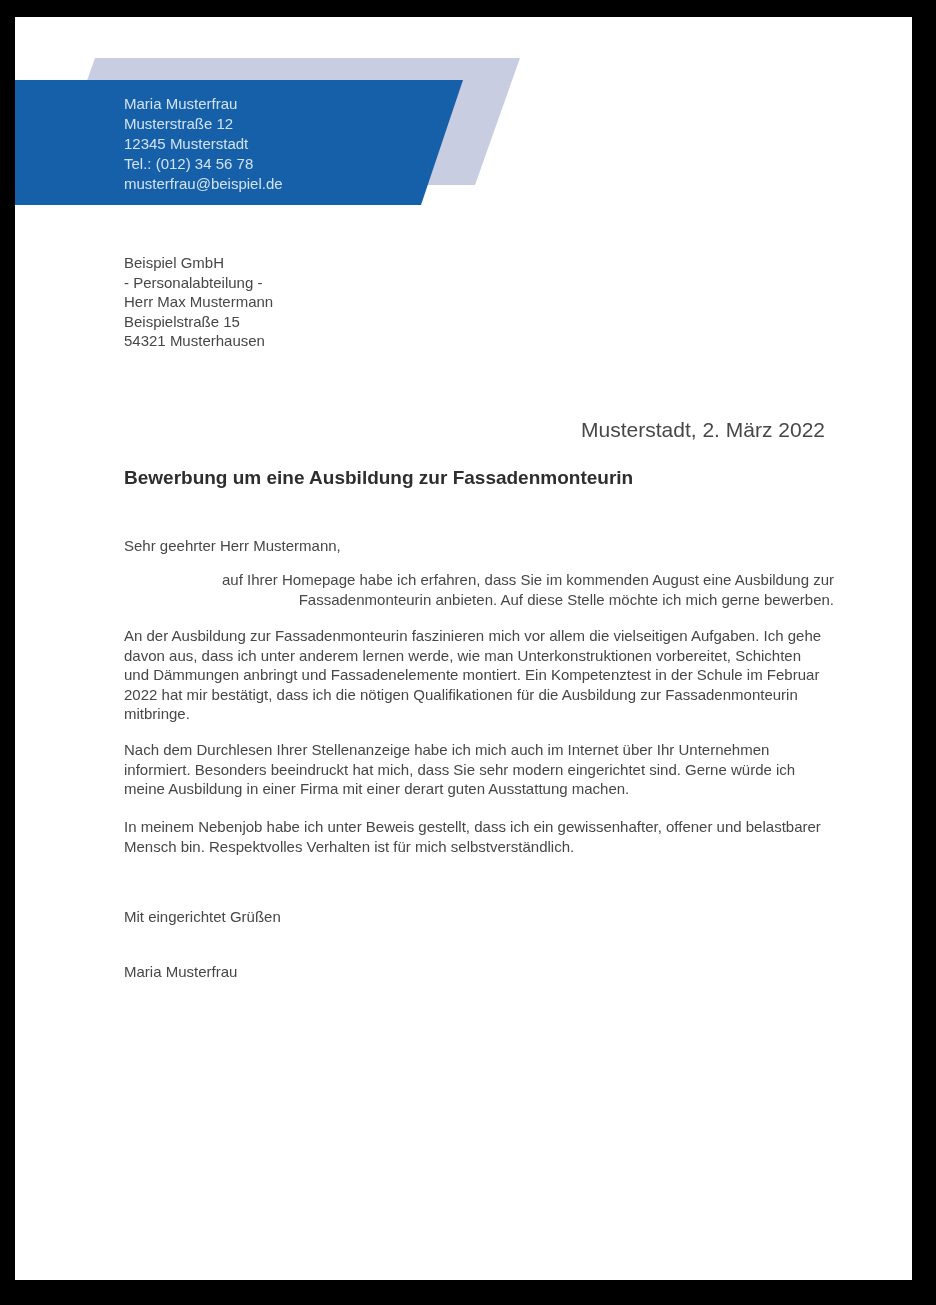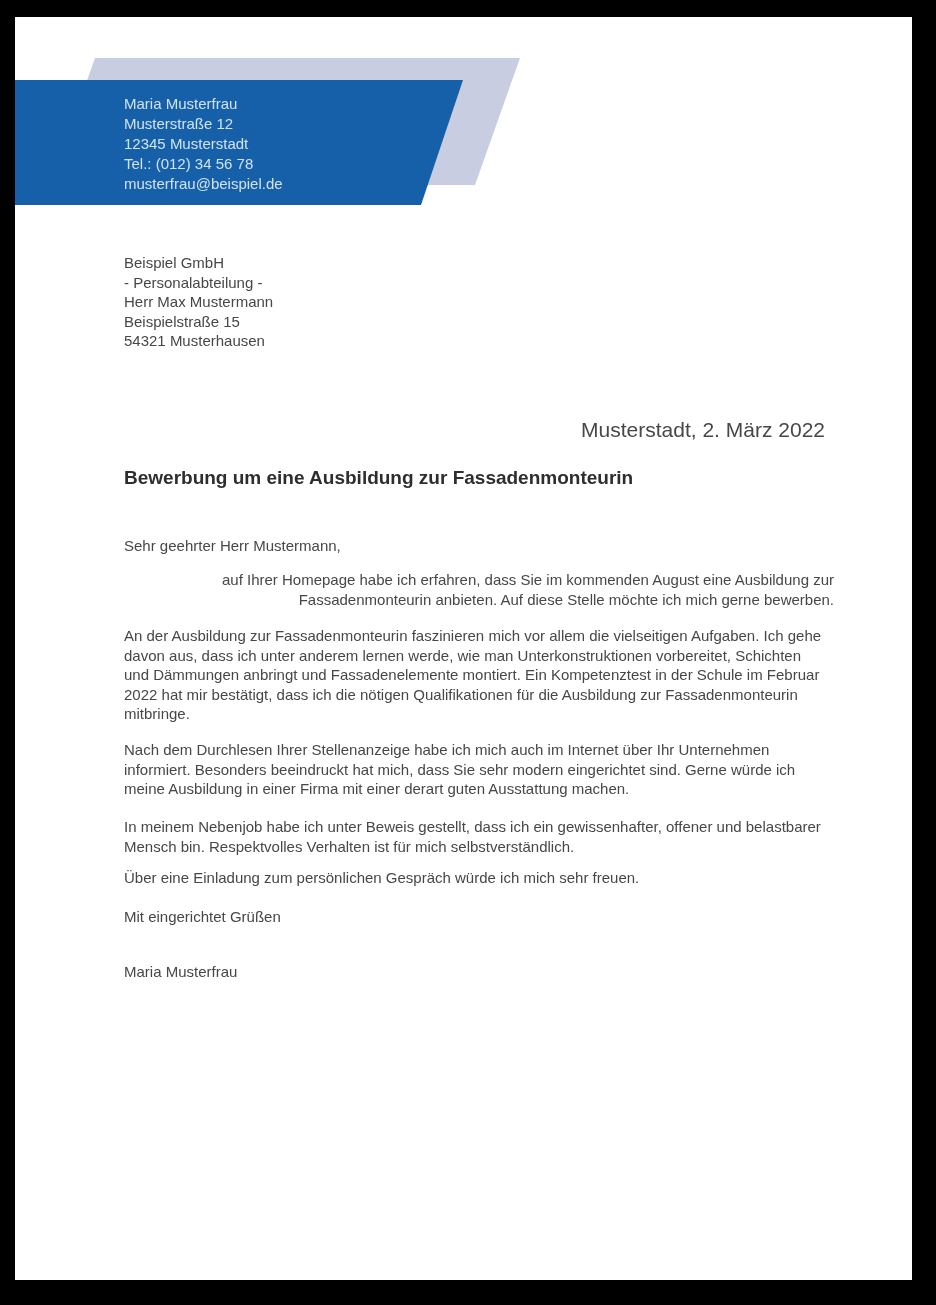--- a/index.html
+++ b/index.html
@@ -132,20 +132,19 @@
 2022 hat mir bestätigt, dass ich die nötigen Qualifikationen für die Ausbildung zur Fassadenmonteurin
 mitbringe.</div>
 
     <div class="para p3">Nach dem Durchlesen Ihrer Stellenanzeige habe ich mich auch im Internet über Ihr Unternehmen
 informiert. Besonders beeindruckt hat mich, dass Sie sehr modern eingerichtet sind. Gerne würde ich
 meine Ausbildung in einer Firma mit einer derart guten Ausstattung machen.</div>
 
     <div class="para p4">In meinem Nebenjob habe ich unter Beweis gestellt, dass ich ein gewissenhafter, offener und belastbarer
 Mensch bin. Respektvolles Verhalten ist für mich selbstverständlich.</div>
 
-    <div class="para p5">Über eine Einladung zum persönlichen Gespräch würde ich mich sehr freuen.</div>
 
     <div class="para closing">Mit eingerichtet Grüßen</div>
 
     <div class="para signature">Maria Musterfrau</div>
 
   </div>
 </div>
 
 </body></html>

